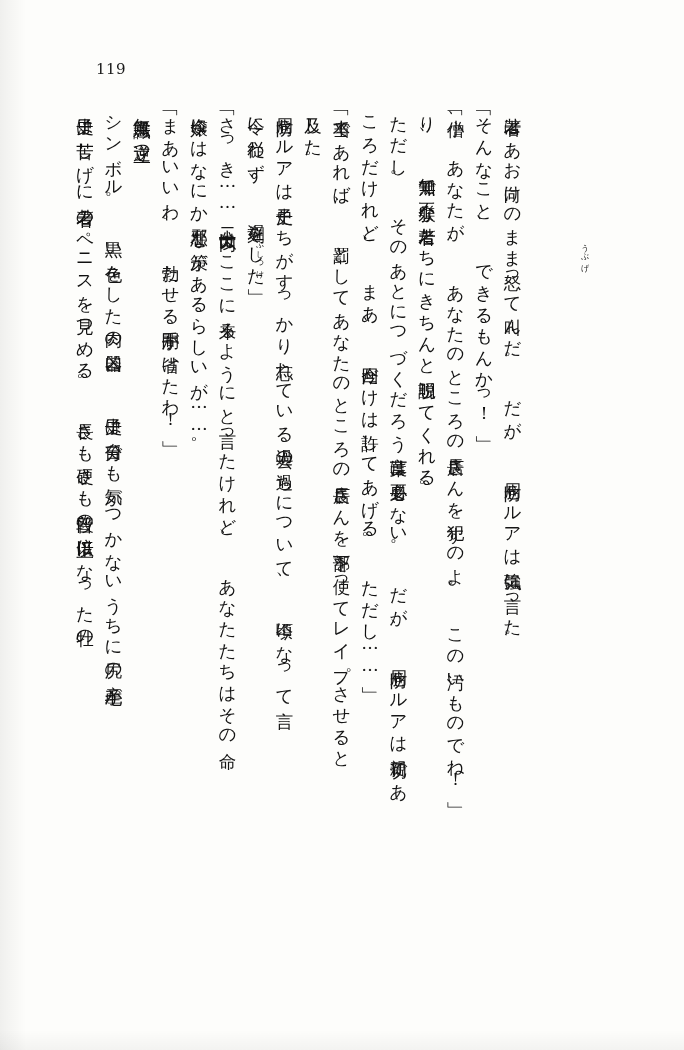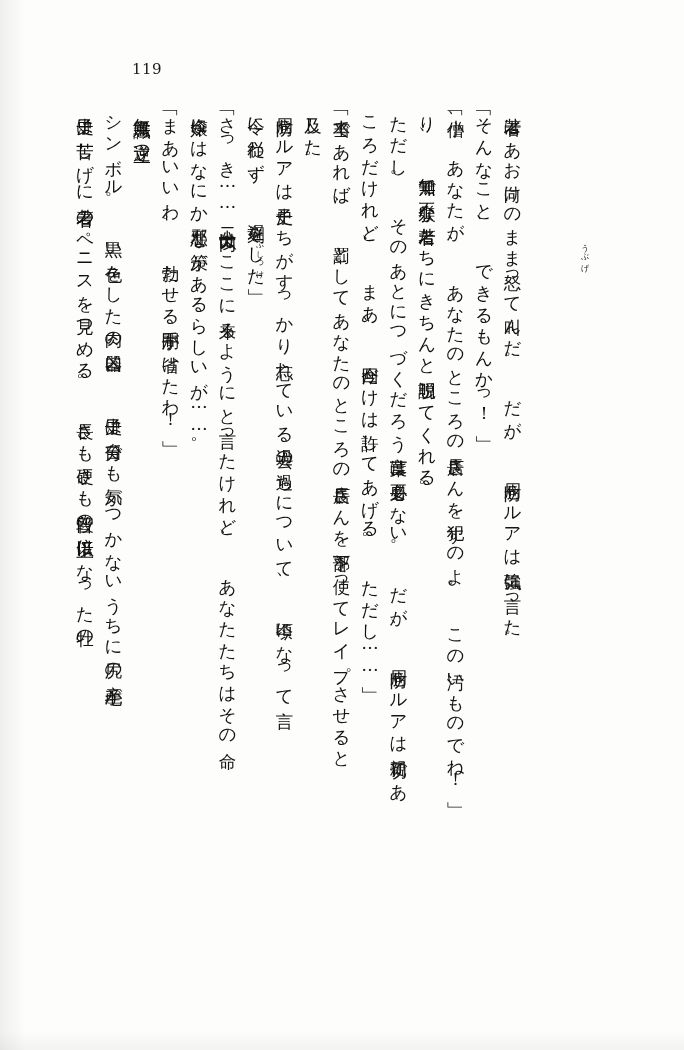--- a/index.html
+++ b/index.html
@@ -22,21 +22,20 @@
     background: #fdfdfb;
   }
   .page-number {
     position: absolute;
     top: 60px;
     left: 96px;
     font-size: 15px;
     letter-spacing: 0.5px;
     color: #1a1a1a;
     font-family: "DejaVu Serif", "Liberation Serif", serif;
-    margin-left: 36px;
   }
   
   .text-block {
     position: absolute;
     top: 104px;
     right: 86px;
     left: 70px;
     height: 840px;
     display: flex;
     flex-direction: row;

